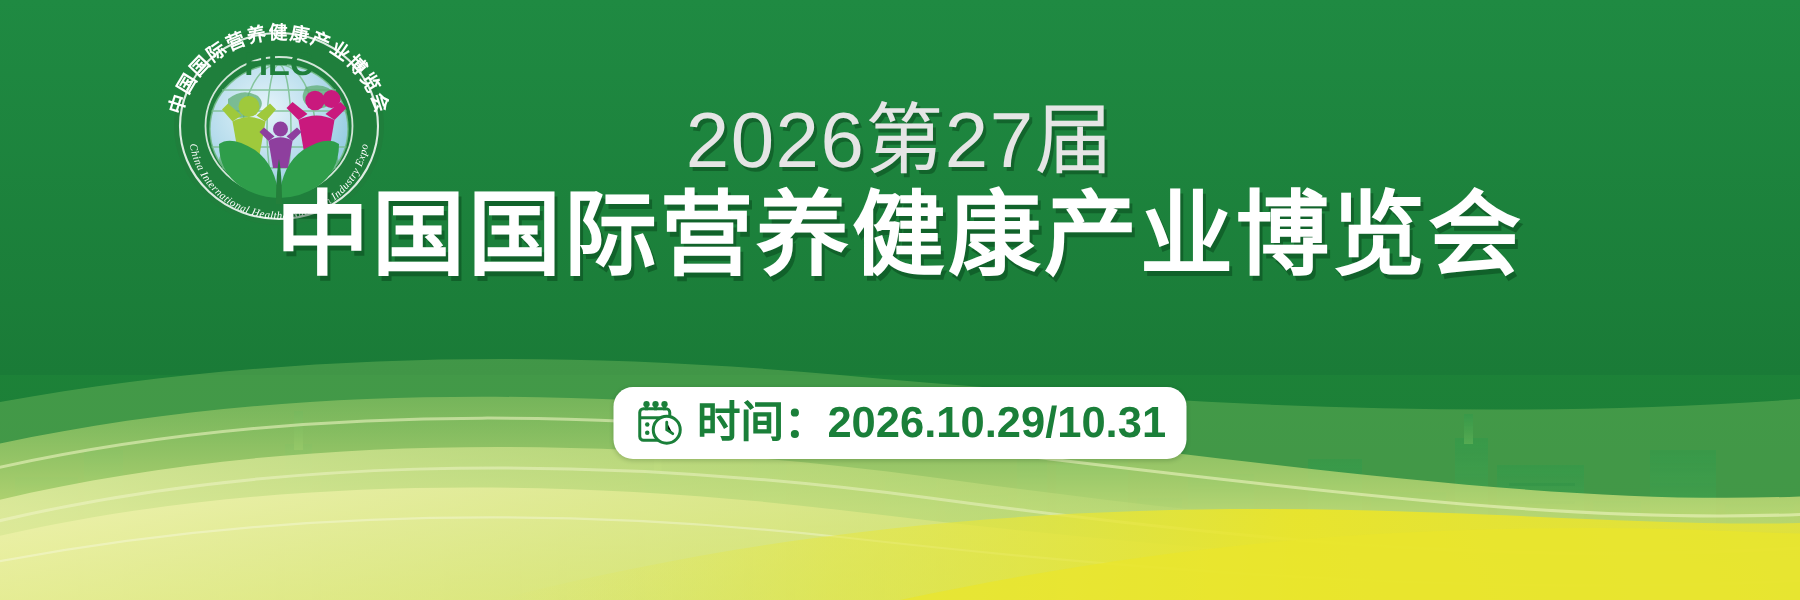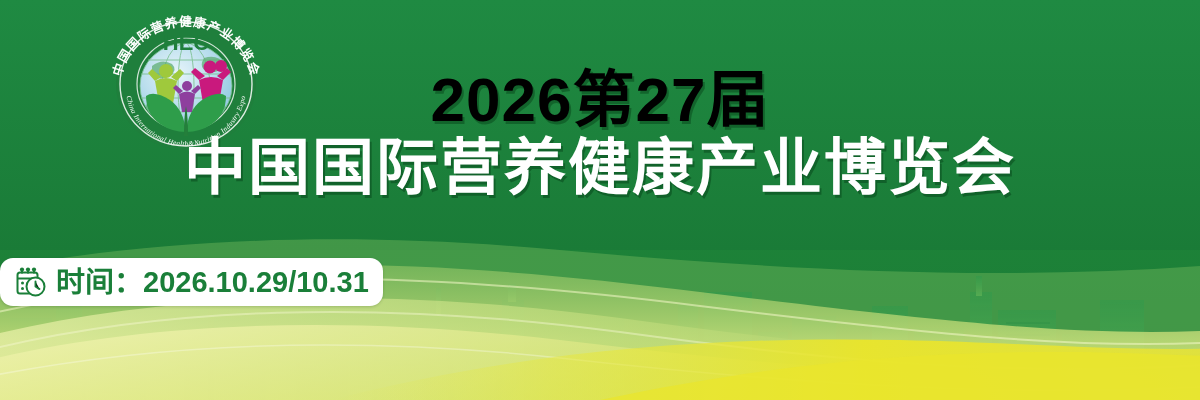--- a/index.html
+++ b/index.html
@@ -31,23 +31,23 @@
 
   
   .title-block{
     position:absolute;
     left:0; right:0; top:68px;
     text-align:center;
     pointer-events:none;
   }
   .title-line1{
     display:block;
-    color:#000000;
-    font-size:62px;
-    font-weight:bold;
+    color:#e5e5e5;
+    font-size:52px;
+    font-weight:normal;
     line-height:1.02;
     letter-spacing:1px;
     text-shadow:2px 3px 0 rgba(0,50,15,.38);
     font-family:"Liberation Sans","DejaVu Sans",sans-serif;
   }
   .title-line2{
     display:block;
     color:#ffffff;
     font-size:62px;
     font-weight:bold;
@@ -56,21 +56,21 @@
     letter-spacing:2px;
     text-shadow:2px 3px 0 rgba(0,50,15,.38);
     font-family:"Liberation Sans","DejaVu Sans",sans-serif;
   }
 
   
   .info-bar{
     position:absolute;
     left:0; right:0; top:258px;
     display:flex;
-    justify-content:flex-start;
+    justify-content:center;
     align-items:center;
     gap:12px;
   }
   .pill{
     display:flex;
     align-items:center;
     gap:8px;
     background:#ffffff;
     border-radius:13px;
     height:48px;

